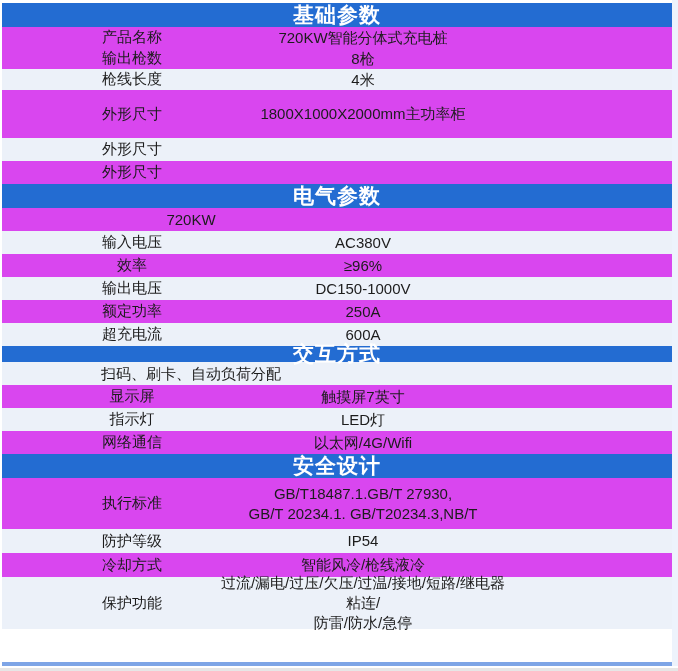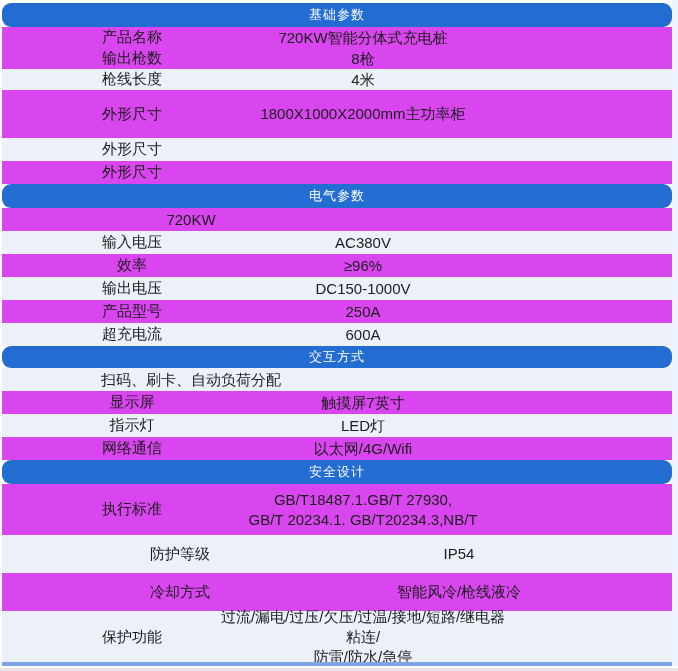--- a/index.html
+++ b/index.html
@@ -14,28 +14,27 @@
   .right-gutter{
     position:absolute;top:0;right:0;width:6px;height:666px;
     background:#edf3fc;
   }
   .spec-table{
     position:absolute;top:3px;left:2px;width:670px;
   }
   .sec-header{
     background:#236cd2;
     color:#ffffff;
-    font-weight:normal;
-    font-size:13px;
+    font-weight:bold;
+    font-size:21px;
     letter-spacing:1px;
     display:flex;align-items:center;justify-content:center;
     height:24px;
-    border-radius:9px;
-  }
-  .sec-header.short{height:22px;}
+  }
+  .sec-header.short{height:16px;}
   .row{
     display:flex;align-items:stretch;
     background:#d946ef;
   }
   .row.alt{background:#ecf1f9;}
   .row .sp{width:44px;flex:none;}
   .row .label{
     width:172px;flex:none;
     display:flex;align-items:center;justify-content:center;
     font-size:15px;
@@ -43,21 +42,21 @@
   .row .value{
     width:290px;flex:none;
     display:flex;align-items:center;justify-content:center;
     text-align:center;
     font-size:15px;
     line-height:20px;
     white-space:pre-line;
   }
   .row .fill{flex:1;}
   .h21{height:21px;}
-  .h22{height:38px;gap:48px;}
+  .h22{height:24px;}
   .h23{height:23px;}
   .h48{height:48px;}
   .h52{height:52px;}
   .h61{height:51px;}
   .bottom-rule{
     position:absolute;left:2px;top:662px;width:670px;height:4px;
     background:#7ea5e6;
   }
   .bottom-strip{
     position:absolute;left:0;top:667px;width:678px;height:4px;
@@ -130,21 +129,21 @@
       <div class="fill"></div>
     </div>
     <div class="row alt h23">
       <div class="sp"></div>
       <div class="label">输出电压</div>
       <div class="value">DC150-1000V</div>
       <div class="fill"></div>
     </div>
     <div class="row h23">
       <div class="sp"></div>
-      <div class="label">产品型号</div>
+      <div class="label">额定功率</div>
       <div class="value">250A</div>
       <div class="fill"></div>
     </div>
     <div class="row alt h23">
       <div class="sp"></div>
       <div class="label">超充电流</div>
       <div class="value">600A</div>
       <div class="fill"></div>
     </div>
 

